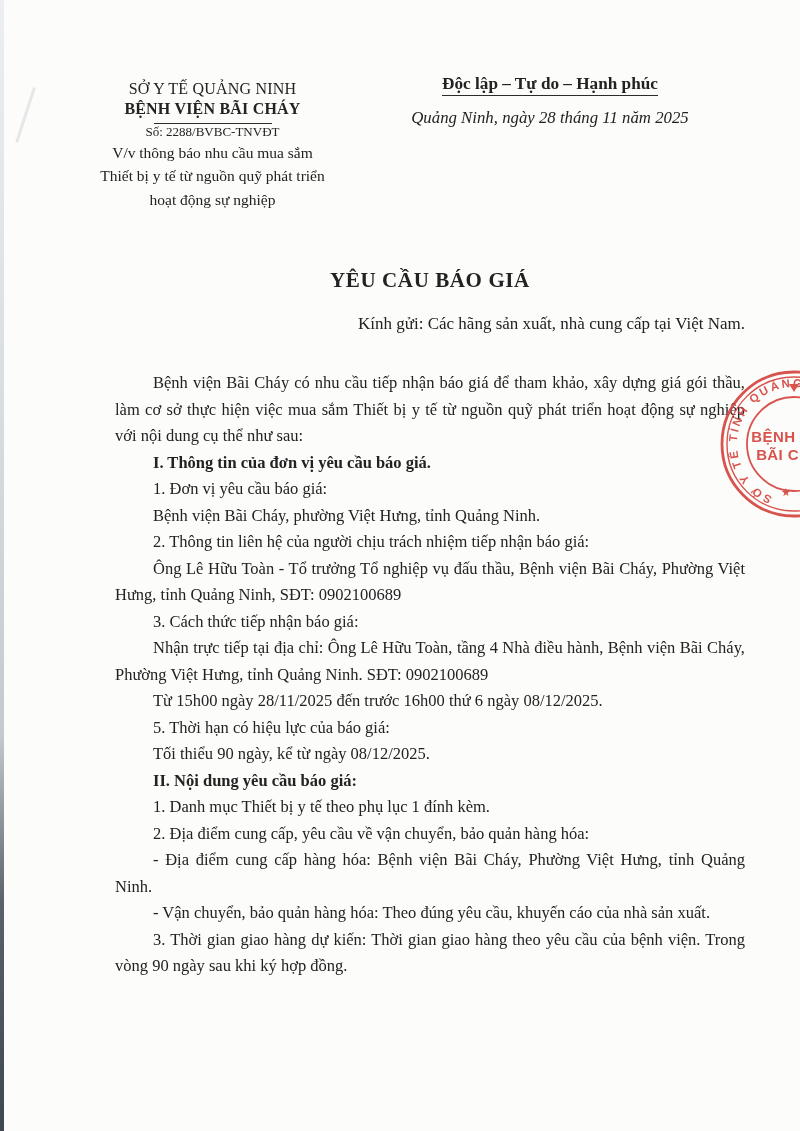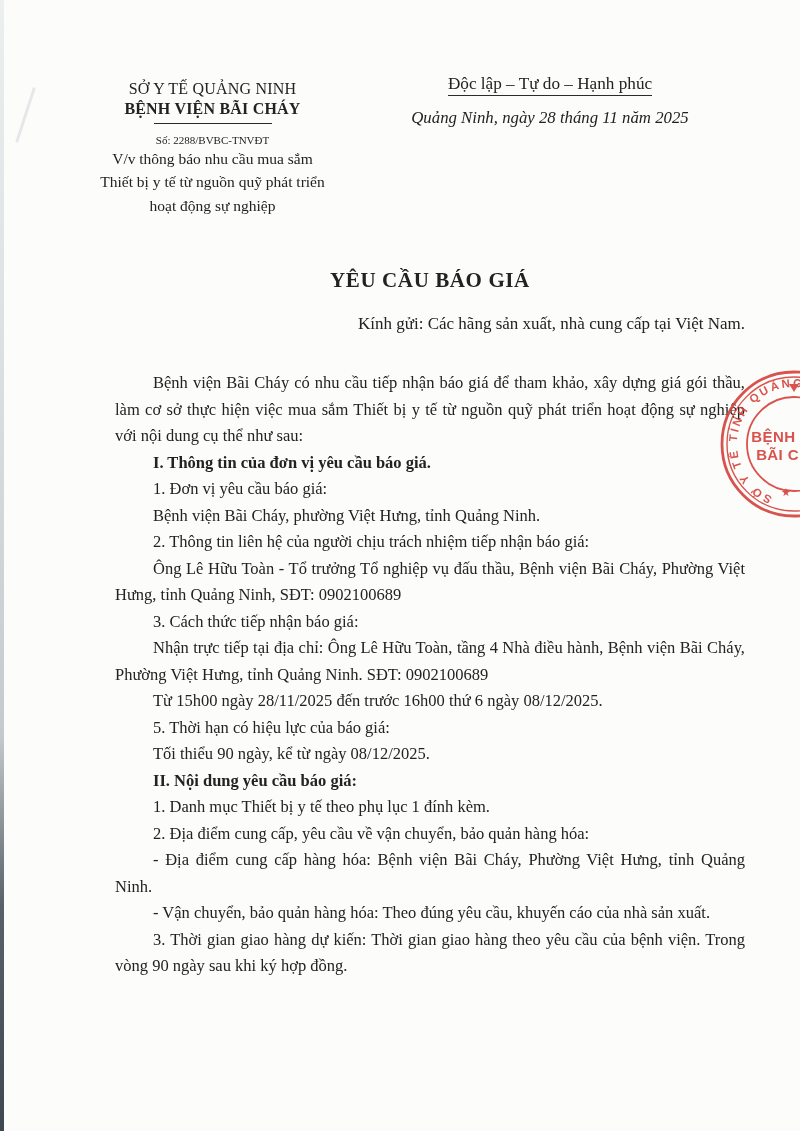--- a/index.html
+++ b/index.html
@@ -26,28 +26,28 @@
     background:rgba(185,192,198,0.35); transform:rotate(18deg); border-radius:2px;
   }
 
   
   .hdr-left {
     position:absolute; left:95px; top:80px; width:235px; text-align:center;
   }
   .hdr-left .agency { font-size:16px; letter-spacing:0.2px; }
   .hdr-left .unit   { font-size:16px; font-weight:bold; margin-top:2px; letter-spacing:0.2px; }
   .hdr-left .rule   { width:118px; border-top:1.6px solid #2b2b2b; margin:5px auto 0; }
-  .hdr-left .docnum { font-size:11px; margin-top:10px; }
+  .hdr-left .docnum { font-size:13px; }
   .hdr-left .subject{ font-size:15.5px; line-height:23.3px; margin-top:1px; }
 
   .hdr-right {
     position:absolute; left:333px; top:70px; width:434px; text-align:center;
   }
   .hdr-right .national { font-size:16.8px; font-weight:bold; letter-spacing:0.2px; }
-  .hdr-right .motto    { display:inline-block; font-size:17.2px; font-weight:normal;
+  .hdr-right .motto    { display:inline-block; font-size:17.2px; font-weight:bold;
                          margin-top:4px; padding-bottom:1px; border-bottom:1.7px solid #2b2b2b; }
   .hdr-right .pdate    { font-size:16.8px; font-style:italic; margin-top:12px; }
 
   .doc-title {
     position:absolute; left:115px; top:268px; width:630px; text-align:center;
     font-size:21px; font-weight:bold; letter-spacing:0.6px;
   }
   .salutation {
     position:absolute; left:115px; top:314px; width:630px; text-align:right;
     font-size:17px;

